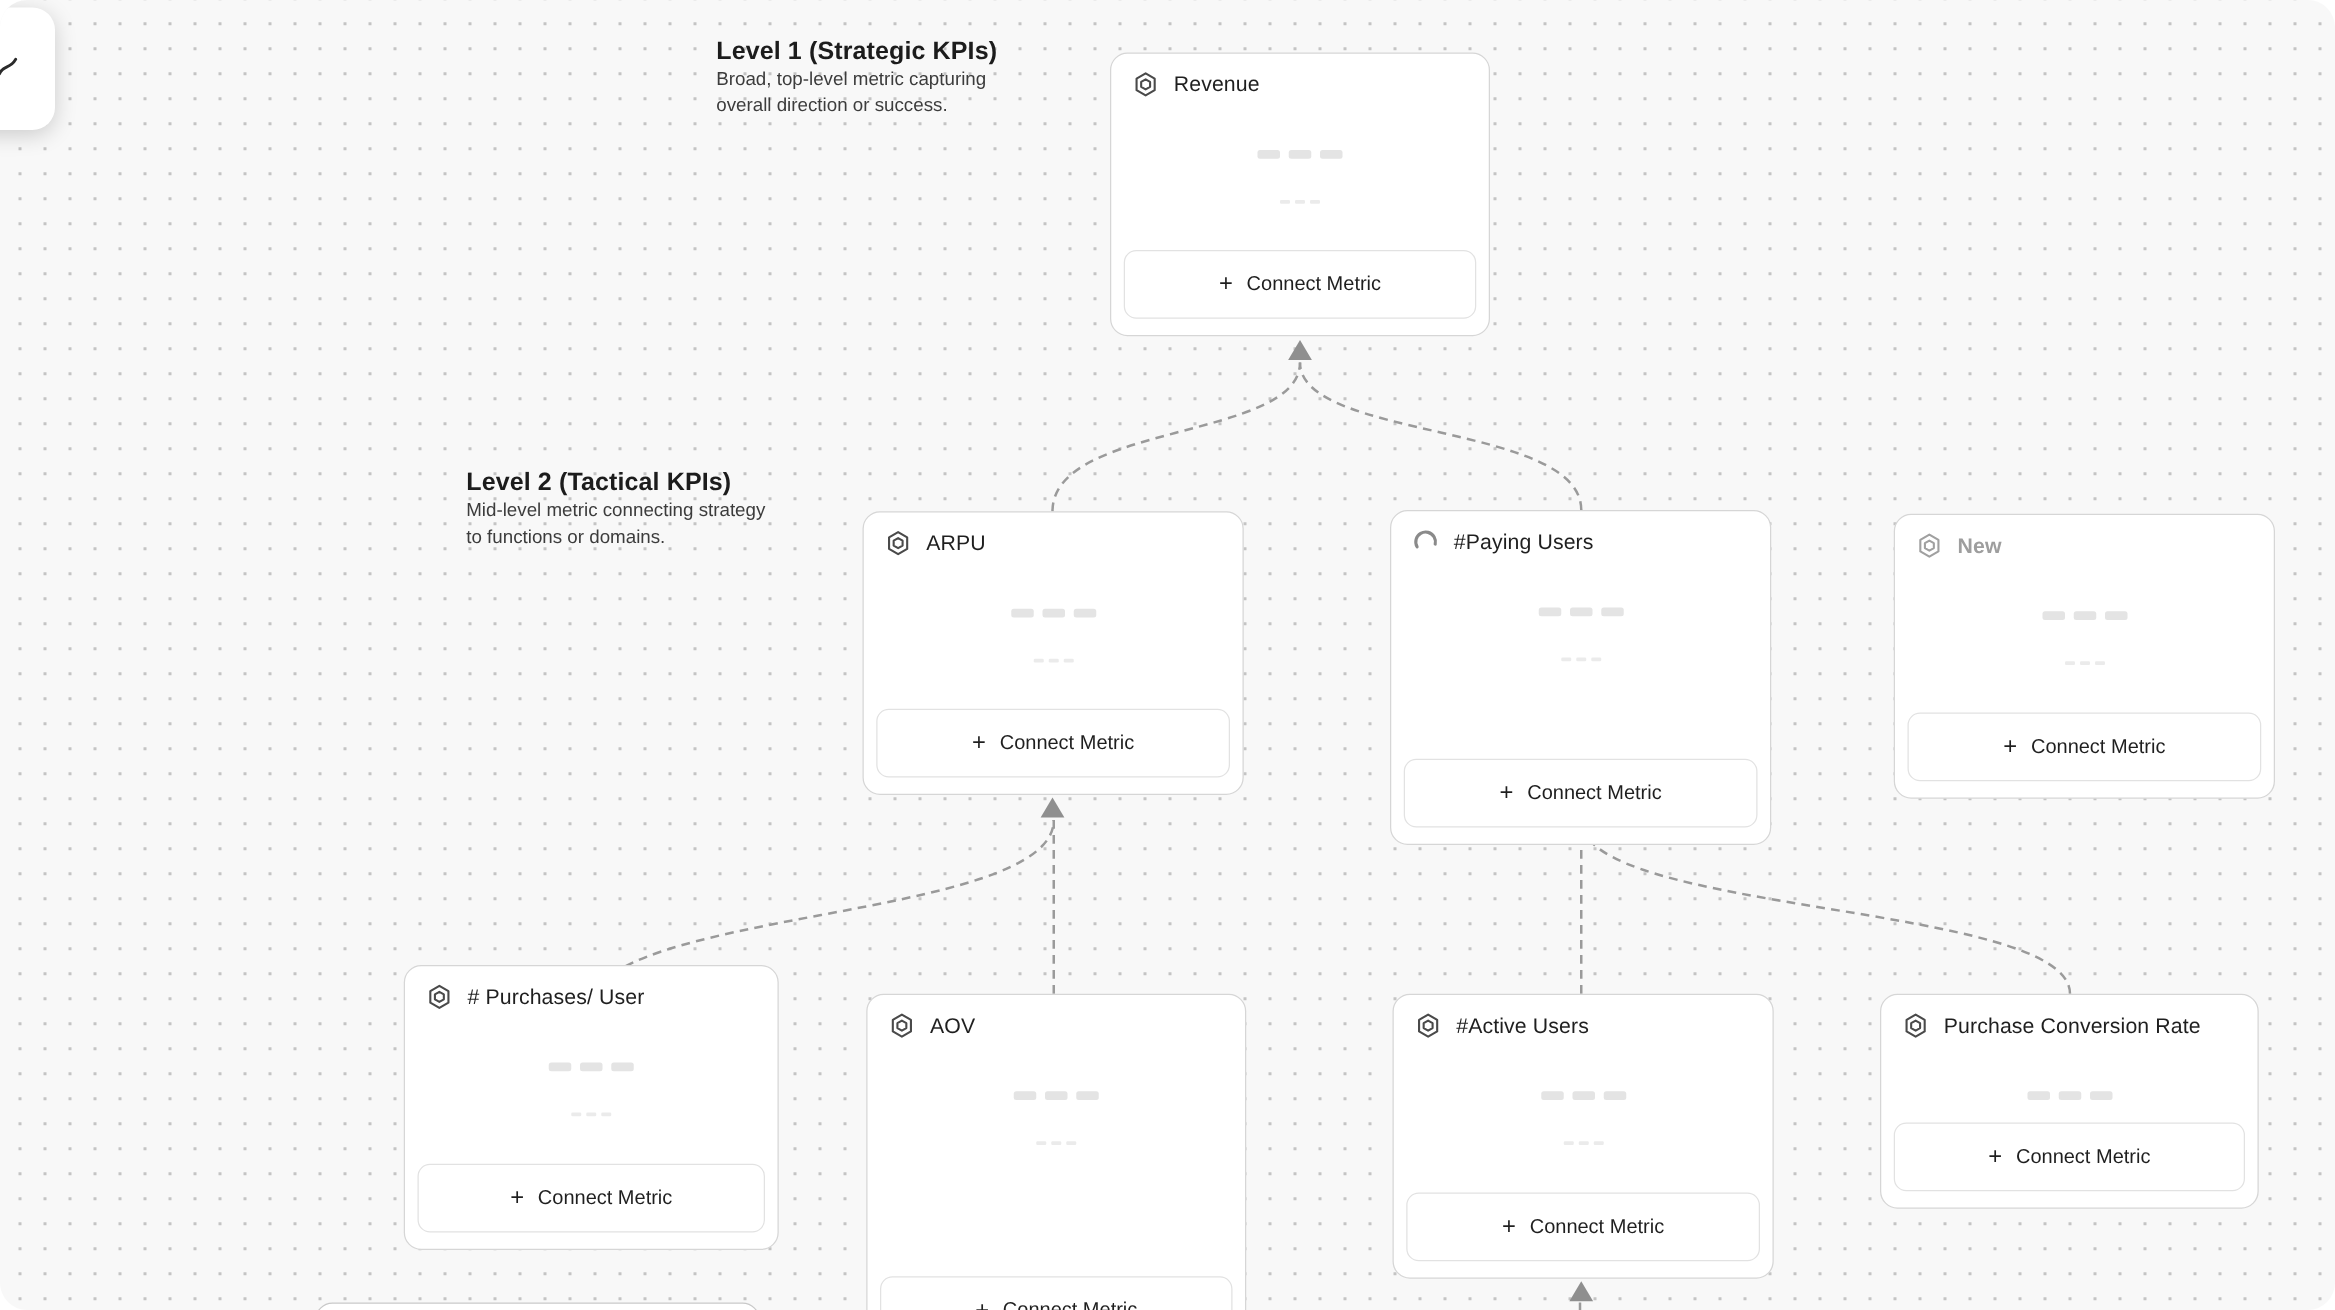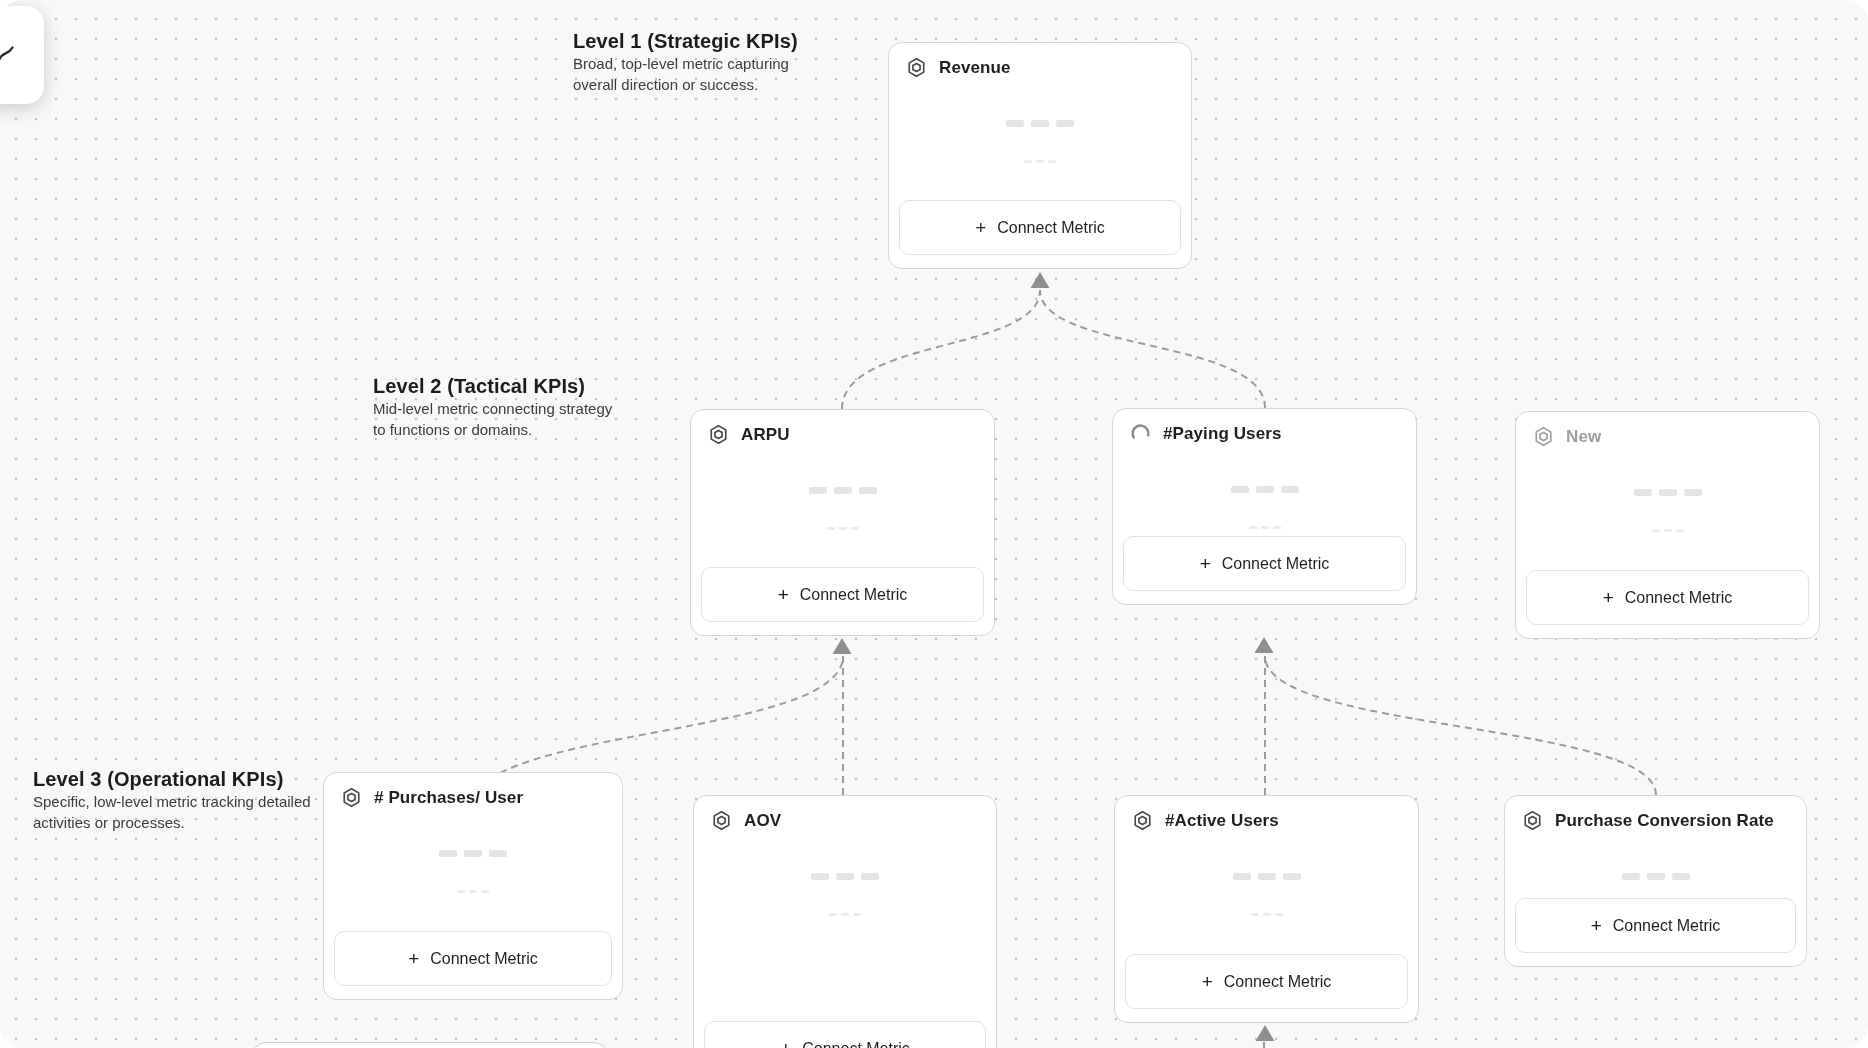--- a/index.html
+++ b/index.html
@@ -23,21 +23,21 @@
   .level-label{position:absolute;z-index:2;}
   .level-title{font-size:20px;font-weight:700;color:#1c1c1c;letter-spacing:.1px;}
   .level-desc{font-size:15px;line-height:1.42;color:var(--desc);}
 
   .card{
     position:absolute;z-index:3;background:var(--card-bg);
     border:1.5px solid var(--card-border);border-radius:14px;
   }
   .card-header{position:absolute;left:17px;top:14px;display:flex;align-items:center;gap:12px;}
   .hex-icon,.spinner-icon{width:21px;height:21px;flex:0 0 auto;}
-  .card-title{font-size:17px;font-weight:700;color:var(--title);white-space:nowrap;letter-spacing:.1px;}
+  .card-title{font-size:17px;font-weight:400;color:var(--title);white-space:nowrap;letter-spacing:.1px;}
   .card.muted .card-title{color:var(--muted);font-weight:600;}
 
   .skeleton{position:absolute;left:0;top:77px;width:100%;display:flex;flex-direction:column;align-items:center;}
   .sk-row1{display:flex;gap:7px;}
   .sk-row1 span{width:18px;height:7px;border-radius:2px;background:var(--skeleton);}
   .sk-row2{display:flex;gap:4px;margin-top:33px;}
   .sk-row2 span{width:8px;height:3px;border-radius:1px;background:#ebebeb;}
 
   .connect-btn{
     position:absolute;left:10px;right:10px;bottom:13px;height:55px;
@@ -80,24 +80,20 @@
   </svg>
 
   <div class="level-label" style="left:573px;top:30px;width:252px;">
     <div class="level-title">Level 1 (Strategic KPIs)</div>
     <div class="level-desc">Broad, top-level metric capturing overall direction or success.</div>
   </div>
   <div class="level-label" style="left:373px;top:375px;width:242px;">
     <div class="level-title">Level 2 (Tactical KPIs)</div>
     <div class="level-desc">Mid-level metric connecting strategy to functions or domains.</div>
   </div>
-  <div class="level-label" style="left:33px;top:768px;width:288px;">
-    <div class="level-title">Level 3 (Operational KPIs)</div>
-    <div class="level-desc">Specific, low-level metric tracking detailed activities or processes.</div>
-  </div>
 
   <div class="card" style="left:888px;top:42px;width:304px;height:227px;">
     <div class="card-header">
       <svg class="hex-icon" viewBox="0 0 20 20" fill="none" stroke="#4a4a4a" stroke-width="1.6" stroke-linejoin="round">
         <path d="M10 1.6 L16.9 5.6 V14.4 L10 18.4 L3.1 14.4 V5.6 Z"></path>
           <path d="M10 6.2 L13.4 8.1 V11.9 L10 13.8 L6.6 11.9 V8.1 Z"></path>
       </svg>
       <span class="card-title">Revenue</span>
     </div>
     <div class="skeleton">
@@ -137,21 +133,21 @@
           <span></span>
           <span></span>
         </div>
     </div>
     <button class="connect-btn">
       <span class="plus">+</span>
       <span>Connect Metric</span>
     </button>
   </div>
 
-  <div class="card" style="left:1112px;top:408px;width:305px;height:197px;">
+  <div class="card" style="left:1112px;top:408px;width:305px;height:268px;">
     <div class="card-header">
       <svg class="spinner-icon" viewBox="0 0 20 20" fill="none">
         <circle cx="10" cy="10" r="7.5" stroke="#8a8a8a" stroke-width="2.4" stroke-linecap="round" stroke-dasharray="29 18.2" transform="rotate(150 10 10)"></circle>
       </svg>
       <span class="card-title">#Paying Users</span>
     </div>
     <div class="skeleton">
       <div class="sk-row1">
           <span></span>
           <span></span>

